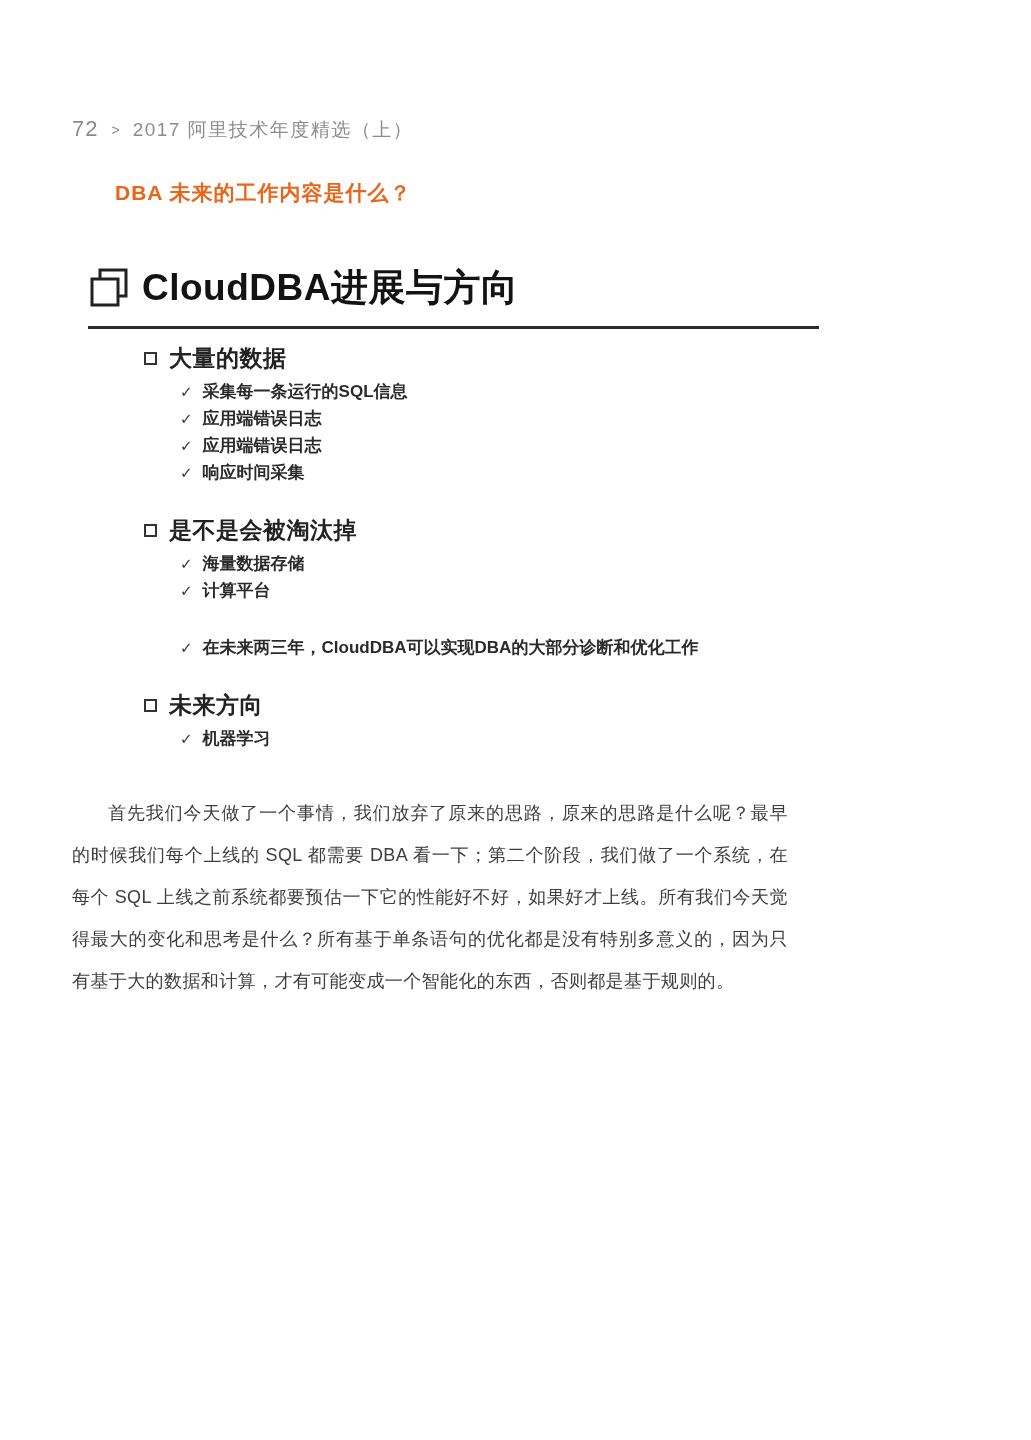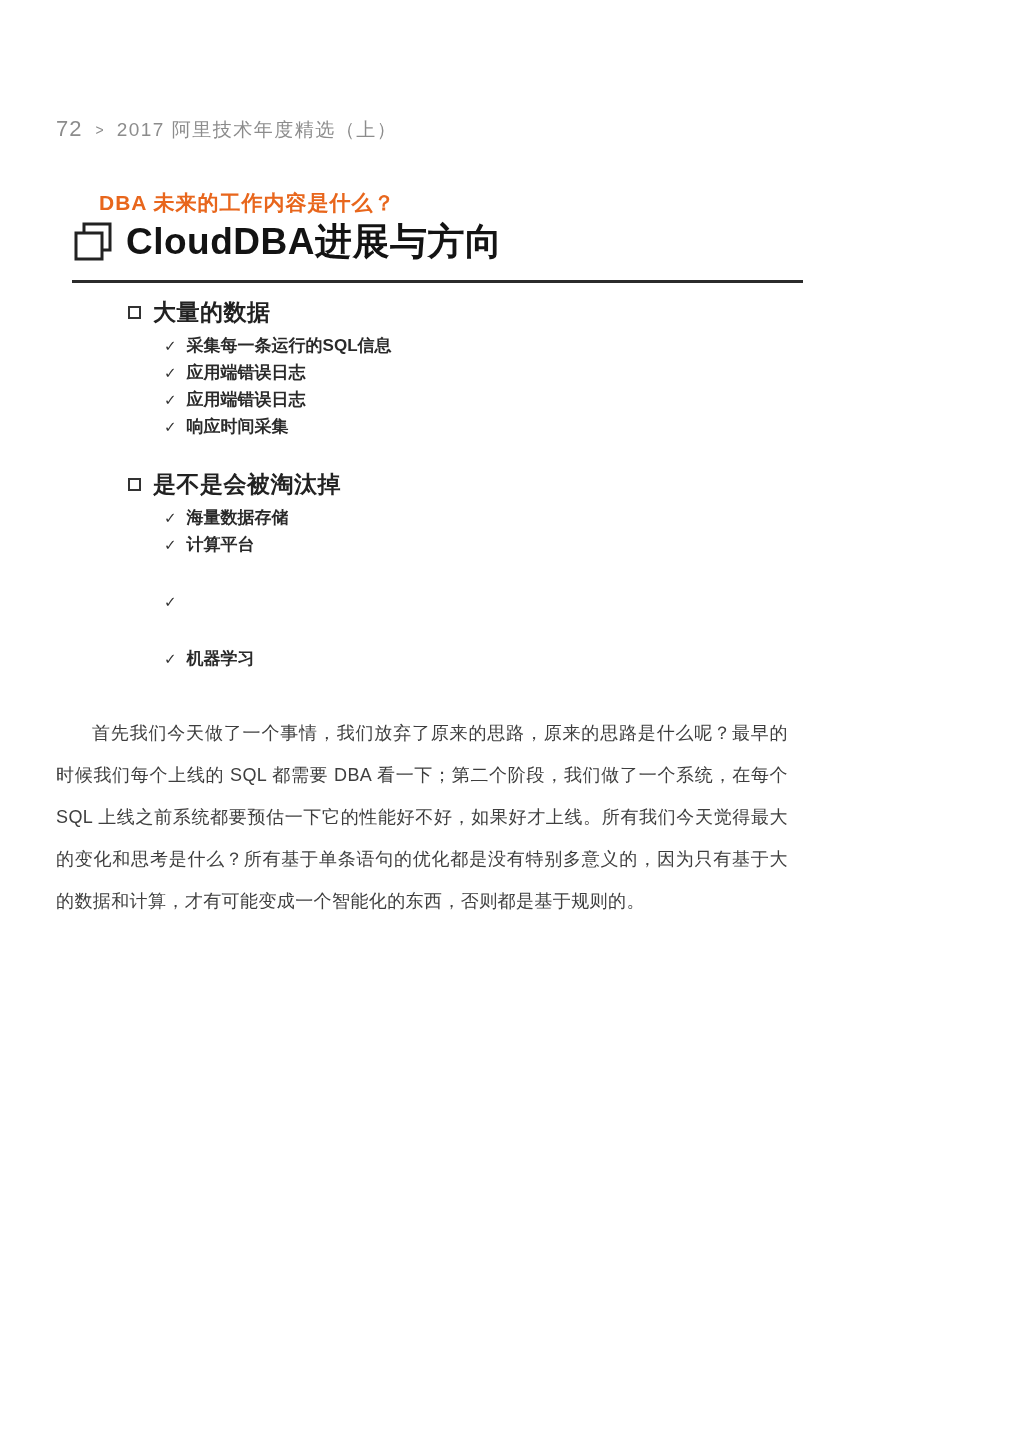--- a/index.html
+++ b/index.html
@@ -4,40 +4,40 @@
 <style>
   * { margin: 0; padding: 0; box-sizing: border-box; }
   html, body {
     width: 1031px; height: 1440px;
     background: #ffffff;
     font-family: "Liberation Sans", "DejaVu Sans", sans-serif;
   }
   .page {
     position: relative;
     width: 924px; height: 1440px;
-    padding: 0 136px 0 56px;
+    padding: 0 136px 0 72px;
     overflow: hidden;
     color: var(--body-text, #3e3e3e);
   }
 
   
   .page-header {
     margin-top: 116px;
     display: flex;
     align-items: baseline;
     gap: 13px;
     color: var(--header-gray, #8c8c8c);
   }
   .page-num { font-size: 22px; letter-spacing: 1px; }
   .chev { font-size: 14px; position: relative; top: -1px; }
   .book-title { font-size: 19px; letter-spacing: 1.5px; }
 
   
   .section-heading {
-    margin-top: 46px;
+    margin-top: 36px;
     margin-left: 43px;
     font-size: 21px;
     font-weight: bold;
     letter-spacing: 1px;
     color: var(--accent-orange, #e8661c);
   }
 
   
   .body-para {
     margin-top: 22px;
@@ -45,20 +45,21 @@
     line-height: 42px;
     text-align: justify;
     text-indent: 2em;
     letter-spacing: 0.4px;
     color: var(--body-text, #3e3e3e);
   }
   .body-para.second { margin-top: 40px; }
 
   
   .slide {
+    margin-top: 56px;
     margin-left: 16px;
     color: var(--slide-text, #1c1c1c);
   }
   .slide-title-row {
     display: flex;
     align-items: center;
     gap: 12px;
   }
   .slide-icon { flex: 0 0 auto; }
   .slide-icon svg { display: block; }
@@ -185,25 +186,30 @@
           <span class="check-icon">✓</span>
           <span>计算平台</span>
         </li>
       </ul>
     </div>
 
     <div class="slide-group">
       <ul class="check-list">
         <li class="check-item">
           <span class="check-icon">✓</span>
+          <span>在未来两三年，CloudDBA可以实现DBA的大部分诊断和优化工作</span>
         </li>
       </ul>
     </div>
 
     <div class="slide-group">
+      <div class="group-heading-row">
+        <span class="square-bullet"></span>
+        <span class="group-heading">未来方向</span>
+      </div>
       <ul class="check-list">
         <li class="check-item">
           <span class="check-icon">✓</span>
           <span>机器学习</span>
         </li>
       </ul>
     </div>
 
   </section>
 

